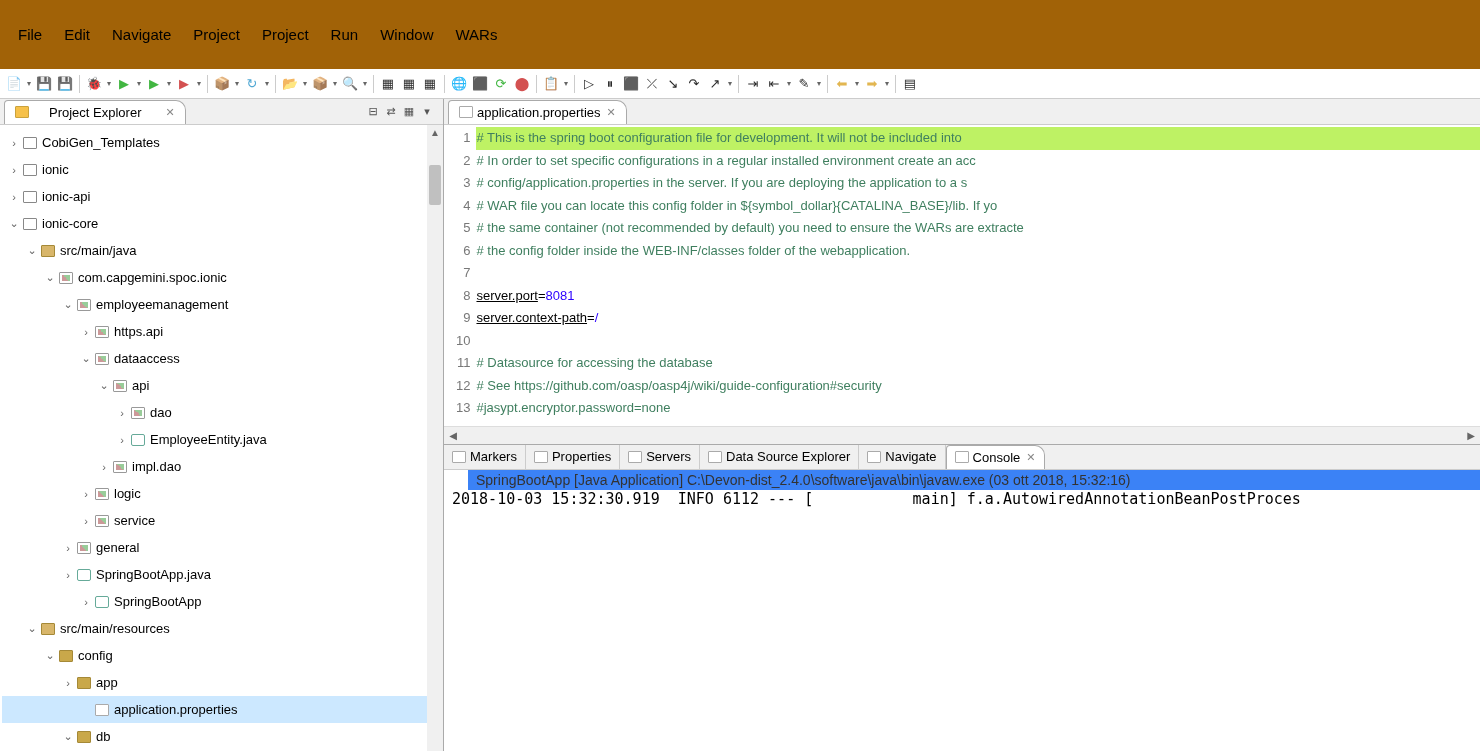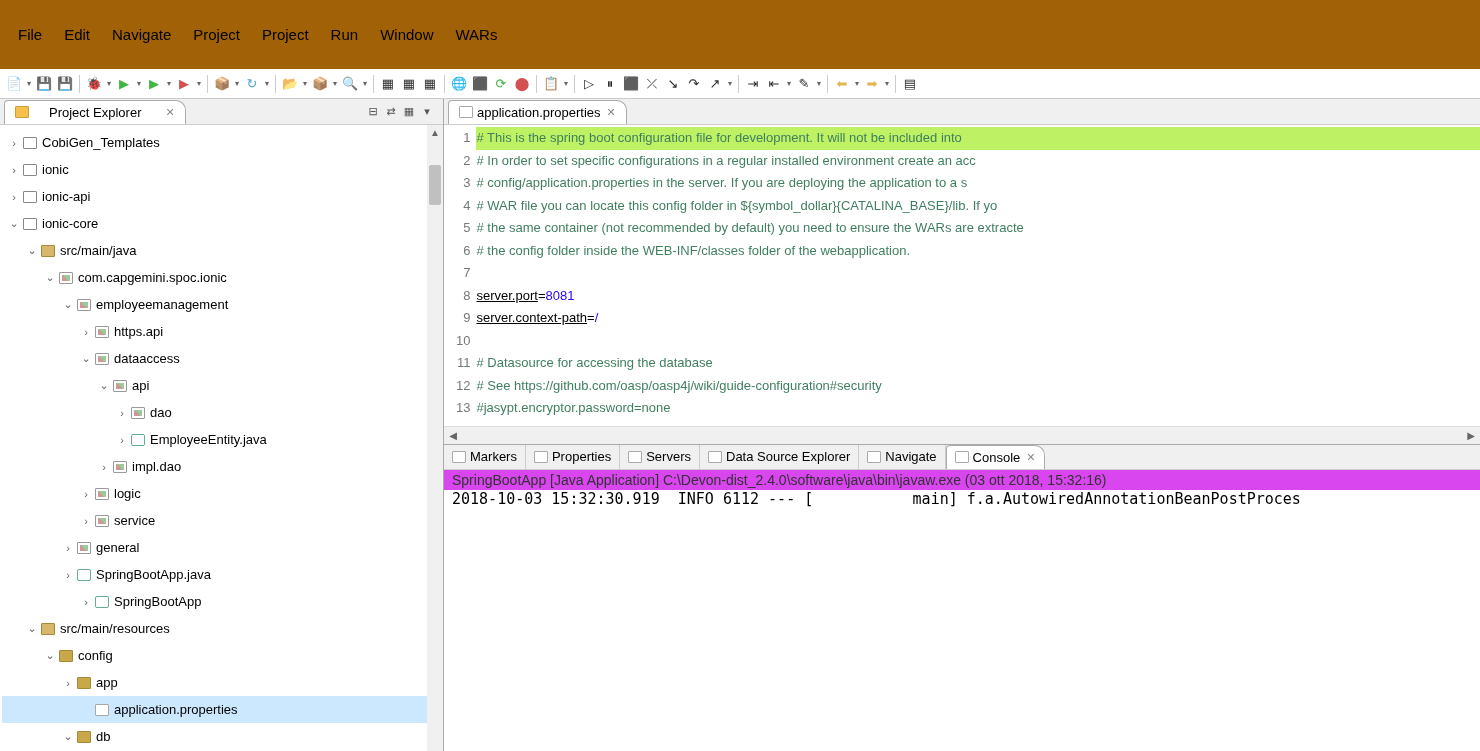--- a/index.html
+++ b/index.html
@@ -37,21 +37,21 @@
 .c-key { color:#000;text-decoration:underline; }
 .c-val { color:#2a00ff; }
 .c-eq { color:#000; }
 .hl { background:#bef264; display:inline-block; width:100%; }
 .hscroll { height:18px; background:#f0f0f0; border-top:1px solid #ddd; position:relative; }
 .hscroll .arr { position:absolute; top:0; width:18px; height:18px; text-align:center; color:#666; font-size:10px; line-height:18px; }
 .bottom-tabs { display:flex; align-items:center; background:#f0f0f0; height:26px; border-top:1px solid #aaa; border-bottom:1px solid #ccc; }
 .bottom-tab { display:flex; align-items:center; padding:3px 8px; background:#f0f0f0; border-right:1px solid #ccc; height:24px; gap:4px; font-size:14px; cursor:pointer; }
 .bottom-tab.active { background:#fff; border:1px solid #aaa; border-bottom:none; border-radius:4px 10px 0 0; }
 .bottom-tab .close { color:#888; font-size:11px; margin-left:2px; }
-.console-head { padding:2px 8px; font-size:14px; color:#333; background:#d946ef; border-bottom:0; }
+.console-head { padding:2px 8px; font-size:14px; color:#333; background:#3b82f6; border-bottom:0;margin-left:24px; }
 .console-body { padding:0 8px; font-family:Consolas,monospace; font-size:15px; white-space:pre; background:#fff; overflow:hidden; flex:1; }
 .ficon { display:inline-block; width:14px; height:12px; border-radius:1px; }
 .ficon.folder { background:#f6c14a; border:1px solid #caa23c; }
 .ficon.folderopen { background:#c9a84a; border:1px solid #a58937; }
 .ficon.pkg { background:#fff; border:1px solid #999; position:relative; }
 .ficon.pkg::after { content:""; position:absolute; inset:2px; background:linear-gradient(45deg,#c99 0 50%,#9c9 50% 100%); }
 .ficon.java { background:#fff; border:1px solid #6a9; border-radius:2px; }
 .ficon.src { background:#d8b66a; border:1px solid #a58937; }
 .ficon.file { background:#fff; border:1px solid #aaa; }
 .ficon.proj { background:#fff; border:1px solid #888; border-radius:1px; }

